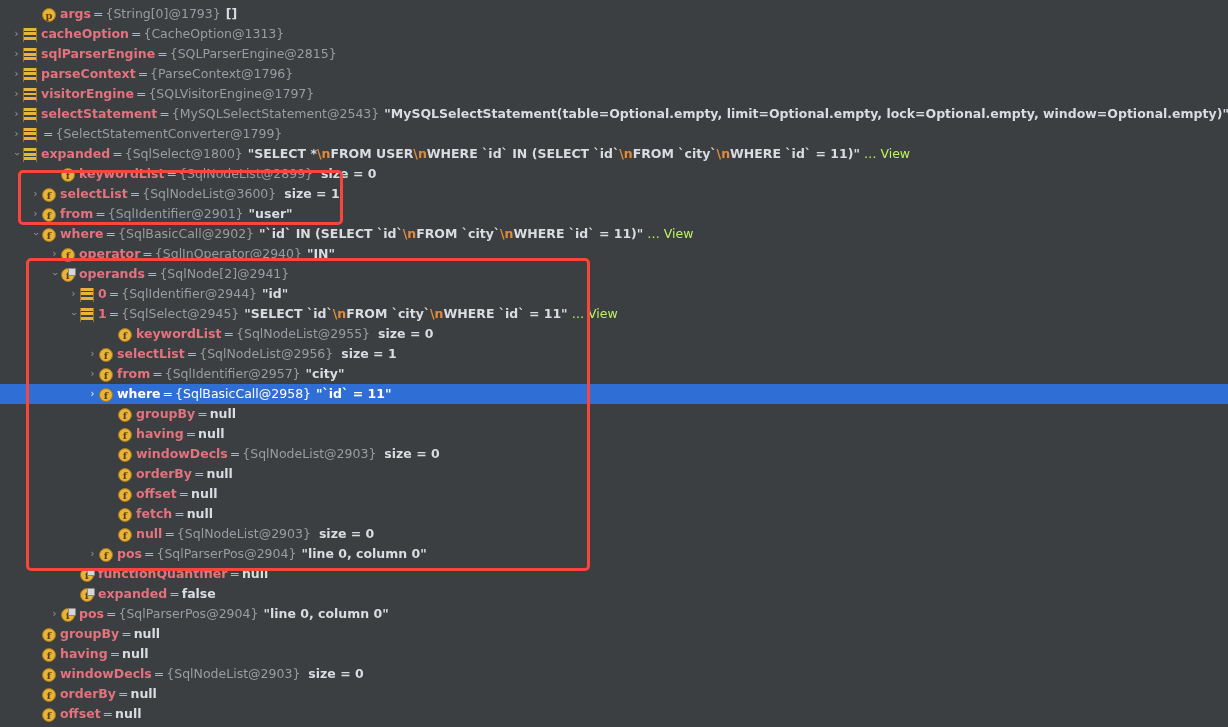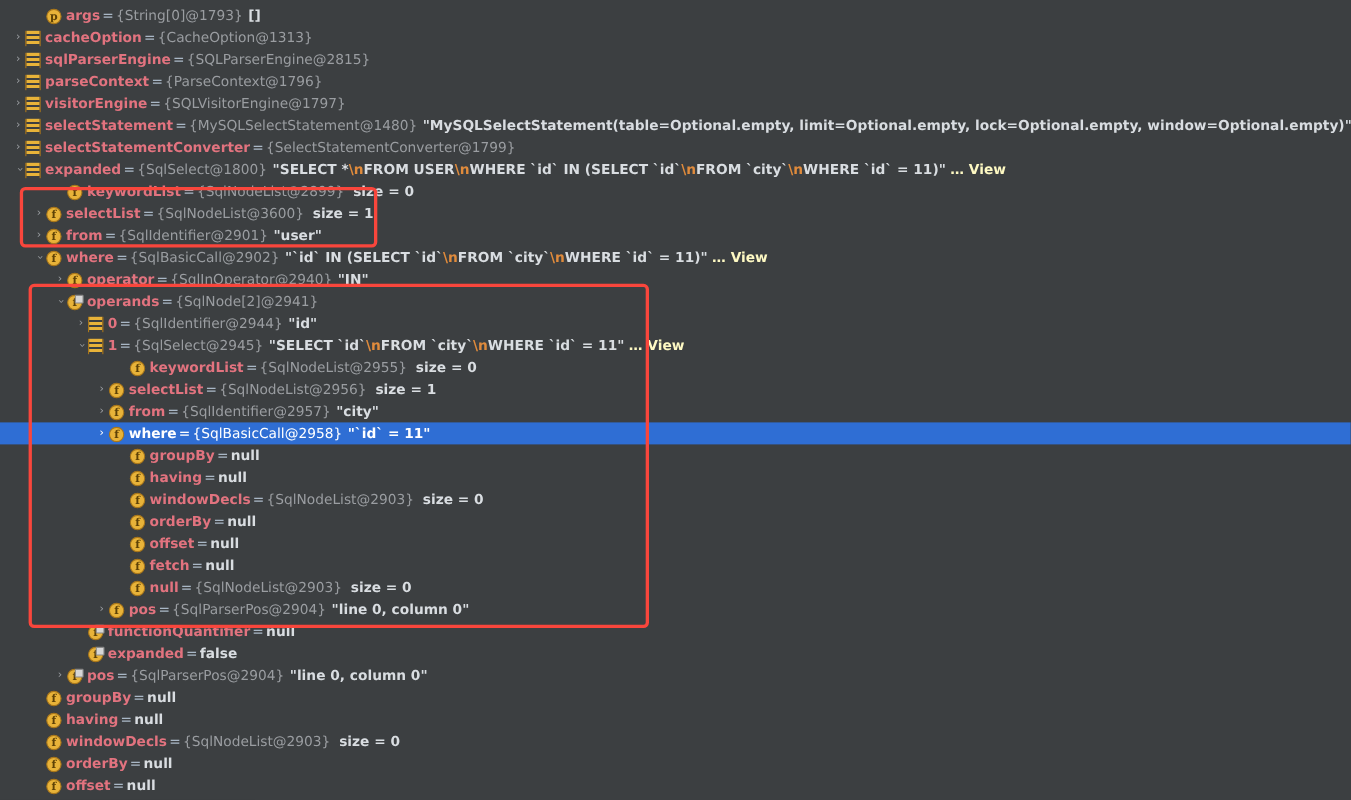--- a/index.html
+++ b/index.html
@@ -99,21 +99,21 @@
     border: 1px solid #8a8a8a;
     border-radius: 1px;
   }
 
   .vname { color: #e2737f; font-weight: 700; }
   .veq { color: #a9b7c6; font-weight: 400; padding: 0 2px; }
   .vtype { color: #9a9da1; font-weight: 400; }
   .vval { color: #d9dde1; font-weight: 700; padding-left: 5px; }
   .vesc { color: #e08b3c; font-weight: 700; }
   .vsize { color: #d9dde1; font-weight: 700; padding-left: 8px; }
-  .vview { color: #fef9c3; font-weight: 700; padding-left: 4px; }
+  .vview { color: #bef264; font-weight: 400; padding-left: 4px; }
 
   .annot {
     position: absolute;
     border: 3px solid #f9463c;
     border-radius: 5px;
     pointer-events: none;
   }
 </style>
 </head>
 <body>
@@ -159,28 +159,27 @@
       <span class="vname">visitorEngine</span>
       <span class="veq">=</span>
       <span class="vtype">{SQLVisitorEngine@1797}</span>
     </div>
     <div class="row">
       <span class="indent" style="width:10px"></span>
       <span class="chev"><span class="g">›</span></span>
       <span class="icon icon-list"></span>
       <span class="vname">selectStatement</span>
       <span class="veq">=</span>
-      <span class="vtype">{MySQLSelectStatement@1480}</span>
+      <span class="vtype">{MySQLSelectStatement@2543}</span>
       <span class="vval">"MySQLSelectStatement(table=Optional.empty, limit=Optional.empty, lock=Optional.empty, window=Optional.empty)"</span>
     </div>
     <div class="row">
       <span class="indent" style="width:10px"></span>
       <span class="chev"><span class="g">›</span></span>
       <span class="icon icon-list"></span>
-      <span class="vname">selectStatementConverter</span>
       <span class="veq">=</span>
       <span class="vtype">{SelectStatementConverter@1799}</span>
     </div>
     <div class="row">
       <span class="indent" style="width:10px"></span>
       <span class="chev expanded"><span class="g">›</span></span>
       <span class="icon icon-list"></span>
       <span class="vname">expanded</span>
       <span class="veq">=</span>
       <span class="vtype">{SqlSelect@1800}</span>

